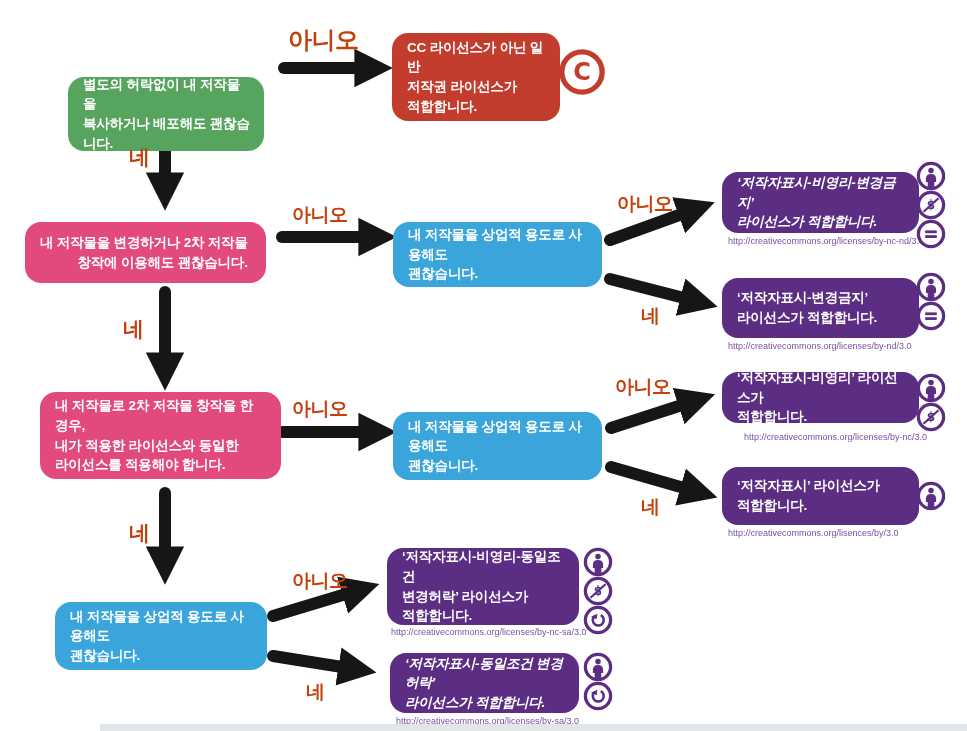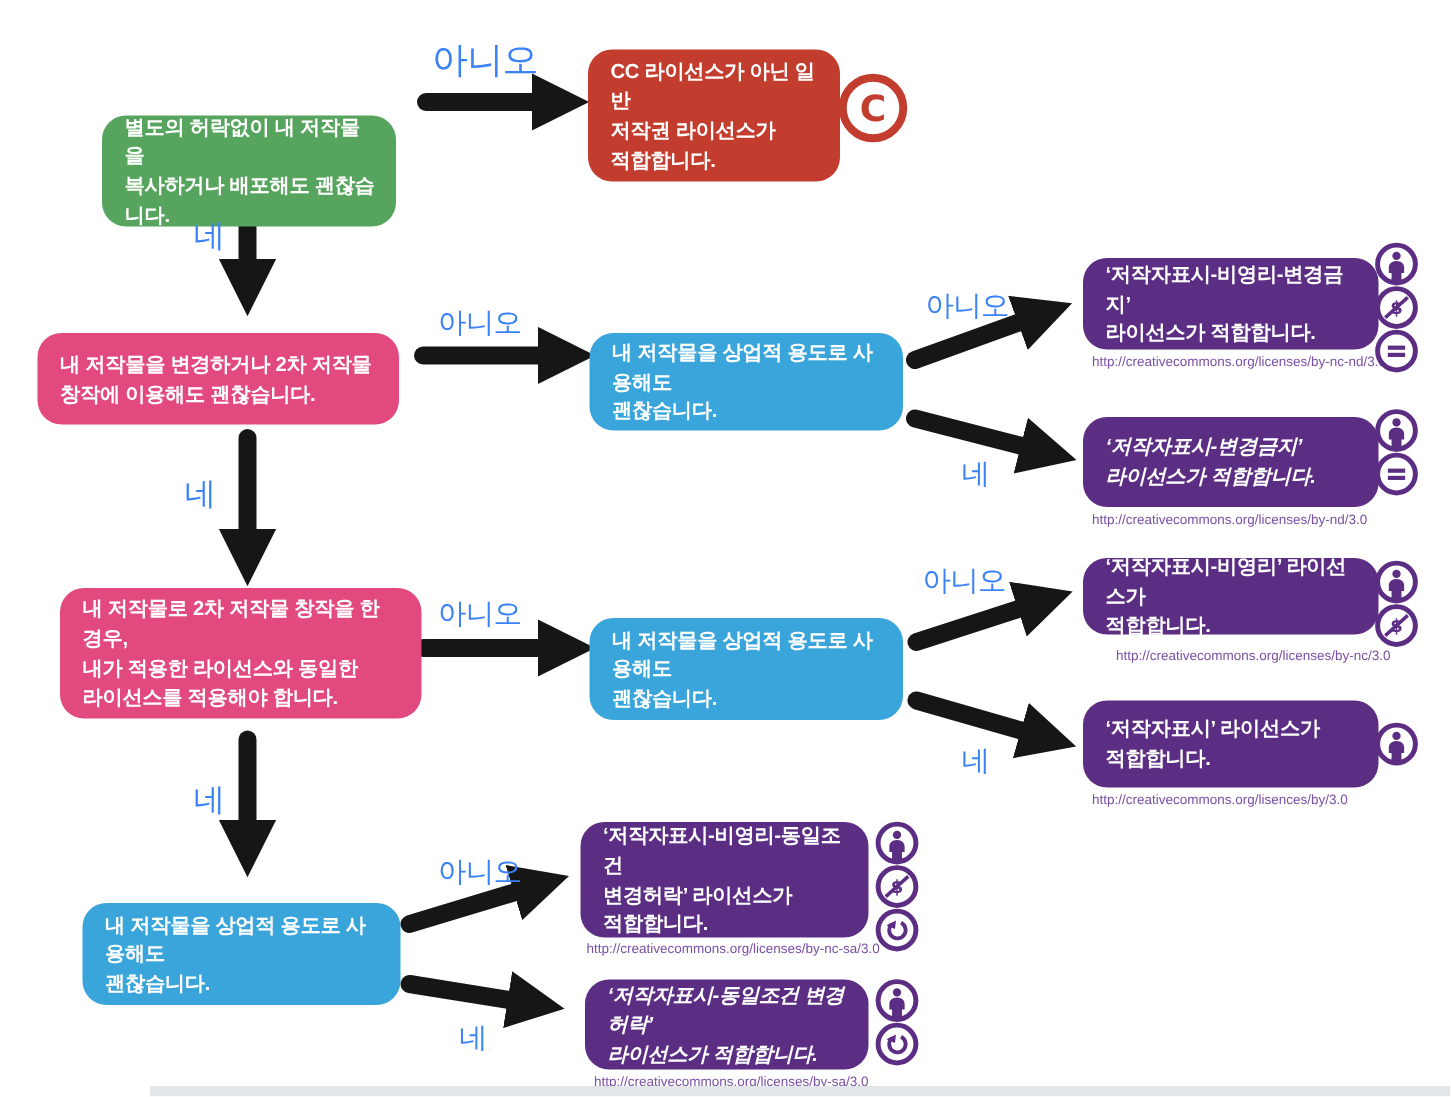--- a/index.html
+++ b/index.html
@@ -14,27 +14,27 @@
     border-radius:16px;color:#fff;font-weight:bold;font-size:13.5px;line-height:1.45;
     padding:8px 12px 8px 15px;white-space:pre-line;letter-spacing:-0.2px;
   }
   .green{background:var(--green);margin-top:45px;}
   .red{background:var(--red);}
   .pink{background:var(--pink);}
   .blue{background:var(--blue);}
   .purple{background:var(--purple);}
   #n-q1 {left:68px;  top:32px;  width:196px; height:74px;}
   #n-rc {left:392px; top:33px;  width:168px; height:88px;}
-  #n-q2 {left:25px;  top:222px; width:241px; height:61px;}
+  #n-q2 {left:25px;  top:222px; width:241px; height:61px;text-align:right;}
   #n-q2b{left:393px; top:222px; width:209px; height:65px;}
   #n-q3 {left:40px;  top:392px; width:241px; height:87px;}
   #n-q3b{left:393px; top:412px; width:209px; height:68px;}
   #n-q4 {left:55px;  top:602px; width:212px; height:68px;}
-  #n-r1 {left:722px; top:172px; width:197px; height:61px;}
-  #n-r2 {left:722px; top:278px; width:197px; height:60px;font-style:italic;}
+  #n-r1 {left:722px; top:172px; width:197px; height:61px;font-style:italic;}
+  #n-r2 {left:722px; top:278px; width:197px; height:60px;}
   #n-r3 {left:722px; top:372px; width:197px; height:51px;}
   #n-r4 {left:722px; top:467px; width:197px; height:58px;}
   #n-r5 {left:387px; top:548px; width:192px; height:77px;}
   #n-r6 {left:390px; top:653px; width:189px; height:60px;font-style:italic;}
   
   .url{
     position:absolute;font-size:9px;color:var(--url);letter-spacing:0;
     font-family:"Liberation Sans","DejaVu Sans",sans-serif;
   }
   #u-r1{left:728px;top:236px;} #u-r2{left:728px;top:341px;}
@@ -43,21 +43,21 @@
   
   .icon-col{position:absolute;display:flex;flex-direction:column;}
   .cc-icon{display:block;width:30px;height:30px;margin-bottom:-1px;}
   .cc-icon svg{width:100%;height:100%;display:block;}
   #ic-rc{left:558px;top:48px;}
   #ic-rc .cc-icon{width:48px;height:48px;}
   #ic-r1{left:916px;top:161px;} #ic-r2{left:916px;top:272px;}
   #ic-r3{left:916px;top:373px;} #ic-r4{left:916px;top:481px;}
   #ic-r5{left:583px;top:547px;} #ic-r6{left:583px;top:652px;}
   
-  .elabel{position:absolute;font-size:19px;color:#3b82f6;letter-spacing:-0.5px;}
+  .elabel{position:absolute;font-size:19px;color:#c2410c;letter-spacing:-0.5px;font-weight:bold;}
   #el-no1 {left:288px;top:24px;font-size:24px;}
   #el-yes1{left:129px;top:143px;font-size:21px;}
   #el-no2 {left:292px;top:202px;}
   #el-no2b{left:617px;top:191px;}
   #el-yes2b{left:641px;top:303px;}
   #el-yes2{left:123px;top:315px;font-size:21px;}
   #el-no3 {left:292px;top:396px;}
   #el-no3b{left:615px;top:374px;}
   #el-yes3b{left:641px;top:494px;}
   #el-yes3{left:129px;top:519px;font-size:21px;}

